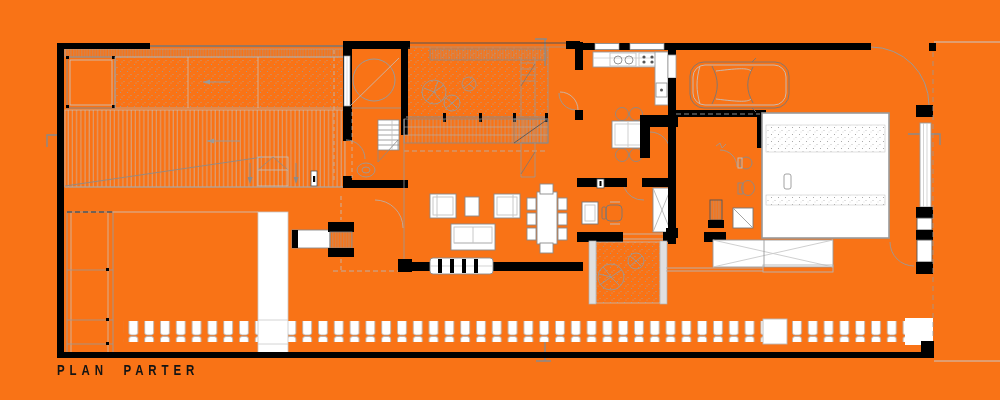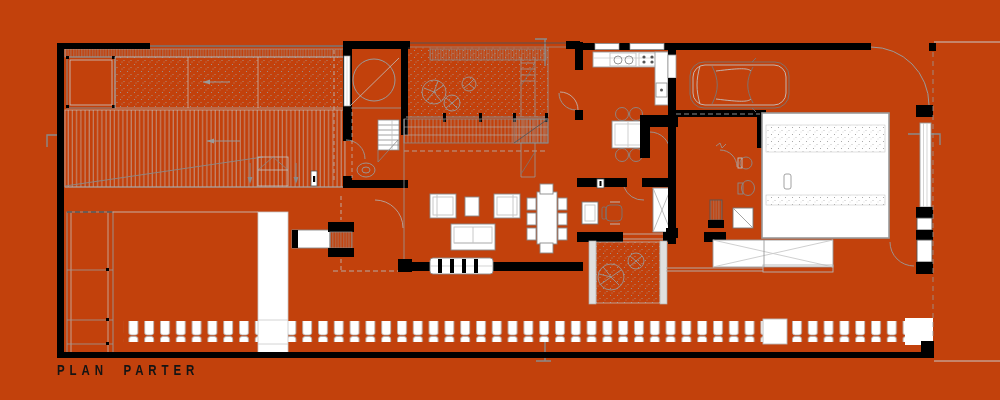--- a/index.html
+++ b/index.html
@@ -1,16 +1,16 @@
 <!DOCTYPE html>
 <html><head>
 <meta charset="utf-8">
 <style>
   html,body{margin:0;padding:0;background:#ffffff;}
-  .canvas{position:relative;width:1000px;height:400px;background:#c2410c;overflow:hidden;
+  .canvas{position:relative;width:1000px;height:400px;background:#f97316;overflow:hidden;
           font-family:"Liberation Sans",sans-serif;}
   svg{position:absolute;left:0;top:0;}
   .plan-title{position:absolute;left:57px;top:362px;font-size:14px;font-weight:bold;
               color:#141414;letter-spacing:6px;word-spacing:9px;white-space:nowrap;
               transform:scaleX(0.82);transform-origin:left top;
               font-family:"Liberation Sans",sans-serif;}
 </style>
 </head>
 <body>
 

